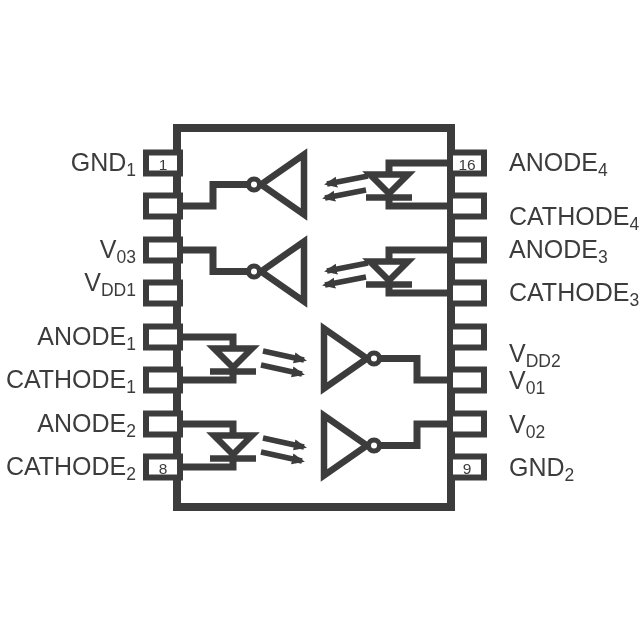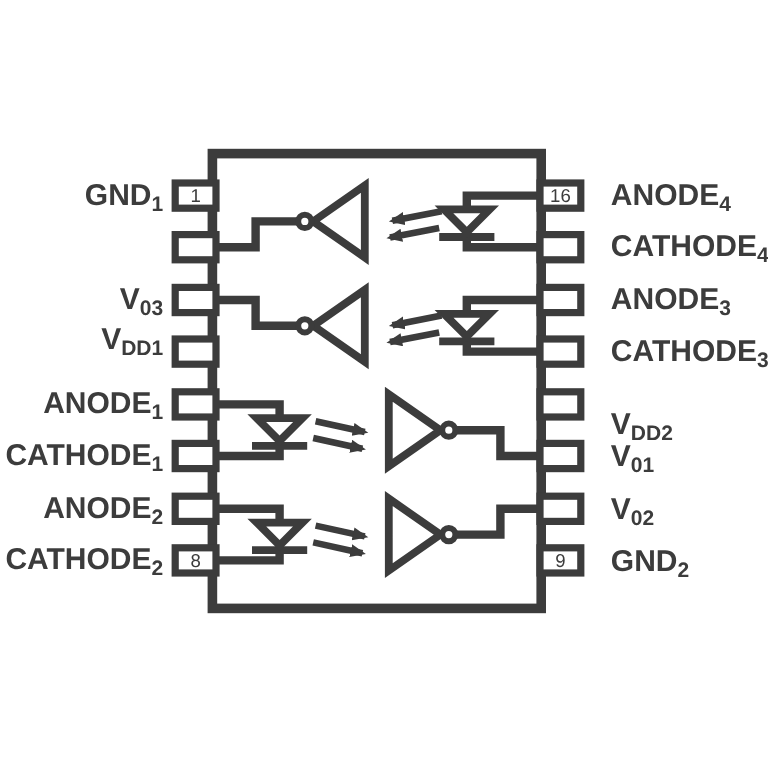--- a/index.html
+++ b/index.html
@@ -13,21 +13,21 @@
   .pinbox    { fill:#ffffff; stroke:var(--line); stroke-width:6px; }
   .sym       { fill:#ffffff; stroke:var(--line); stroke-width:6.5px; stroke-linejoin:miter; }
   .bar       { stroke:var(--line); stroke-width:6.5px; }
   .bubble    { fill:#ffffff; stroke:var(--line); stroke-width:5px; }
   .lightarrow{ fill:none; stroke:var(--line); stroke-width:5.5px; }
   .ah        { fill:var(--line); }
   .pinnum    { fill:var(--line); font-size:15.5px; text-anchor:middle;
                dominant-baseline:central; font-family:"Liberation Sans", sans-serif; }
 
   .plabel { position:absolute; color:var(--line); font-size:25px; line-height:25px;
-            white-space:nowrap; transform:translateY(-50%);font-weight:bold; }
+            white-space:nowrap; transform:translateY(-50%); }
   .plabel.left  { left:0; width:136px; text-align:right; }
   .plabel.right { left:509px; text-align:right; }
   .psub  { font-size:17.5px; position:relative; top:5px; }
 </style>
 </head>
 <body>
 
 <div class="stage">
 
   <svg class="schem" width="640" height="640" viewBox="0 0 640 640">
@@ -117,21 +117,21 @@
 
   <div class="plabel left" style="top:164px"><span>GND</span><span class="psub">1</span></div>
   <div class="plabel left" style="top:251px"><span>V</span><span class="psub">03</span></div>
   <div class="plabel left" style="top:284px"><span>V</span><span class="psub">DD1</span></div>
   <div class="plabel left" style="top:338px"><span>ANODE</span><span class="psub">1</span></div>
   <div class="plabel left" style="top:381px"><span>CATHODE</span><span class="psub">1</span></div>
   <div class="plabel left" style="top:425px"><span>ANODE</span><span class="psub">2</span></div>
   <div class="plabel left" style="top:468px"><span>CATHODE</span><span class="psub">2</span></div>
 
   <div class="plabel right" style="top:164px"><span>ANODE</span><span class="psub">4</span></div>
-  <div class="plabel right" style="top:207px"><span>CATHODE</span><span class="psub">4</span></div>
+  <div class="plabel right" style="top:218px"><span>CATHODE</span><span class="psub">4</span></div>
   <div class="plabel right" style="top:251px"><span>ANODE</span><span class="psub">3</span></div>
   <div class="plabel right" style="top:294px"><span>CATHODE</span><span class="psub">3</span></div>
   <div class="plabel right" style="top:355px"><span>V</span><span class="psub">DD2</span></div>
   <div class="plabel right" style="top:382px"><span>V</span><span class="psub">01</span></div>
   <div class="plabel right" style="top:426px"><span>V</span><span class="psub">02</span></div>
   <div class="plabel right" style="top:469px"><span>GND</span><span class="psub">2</span></div>
 
 </div>
 
 </body></html>

